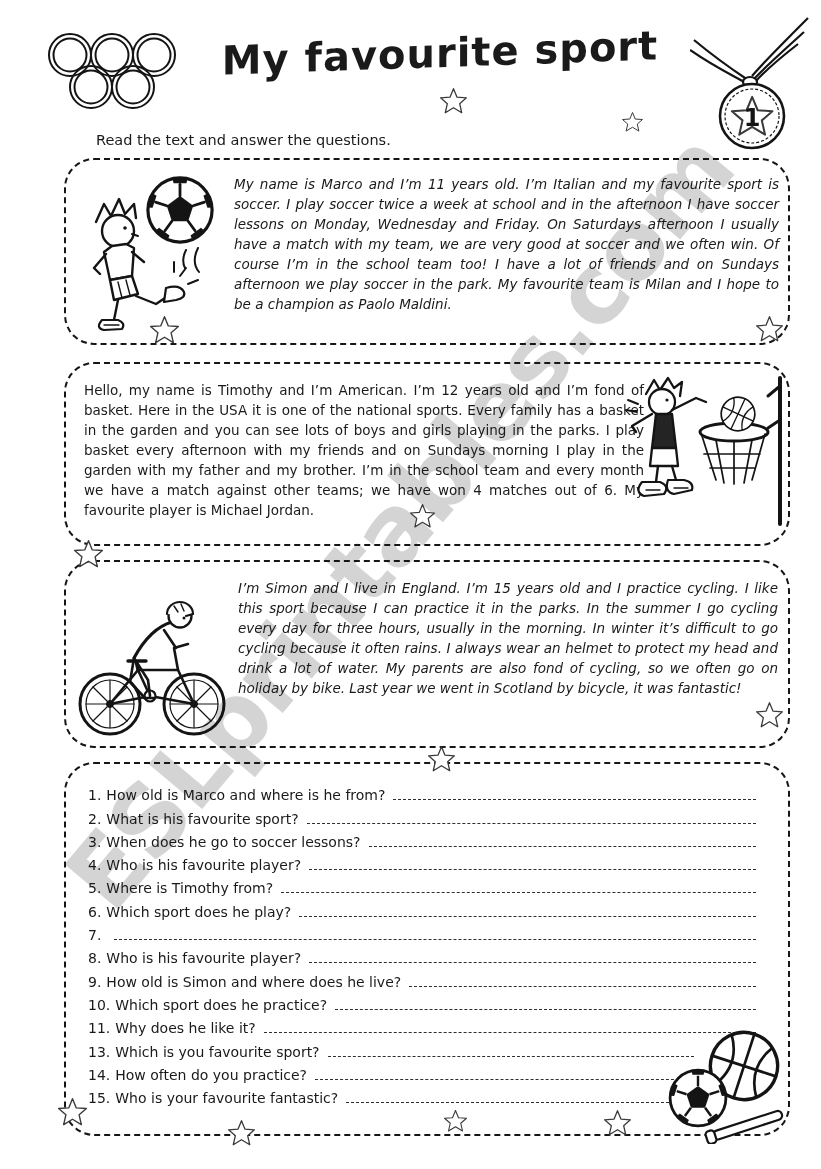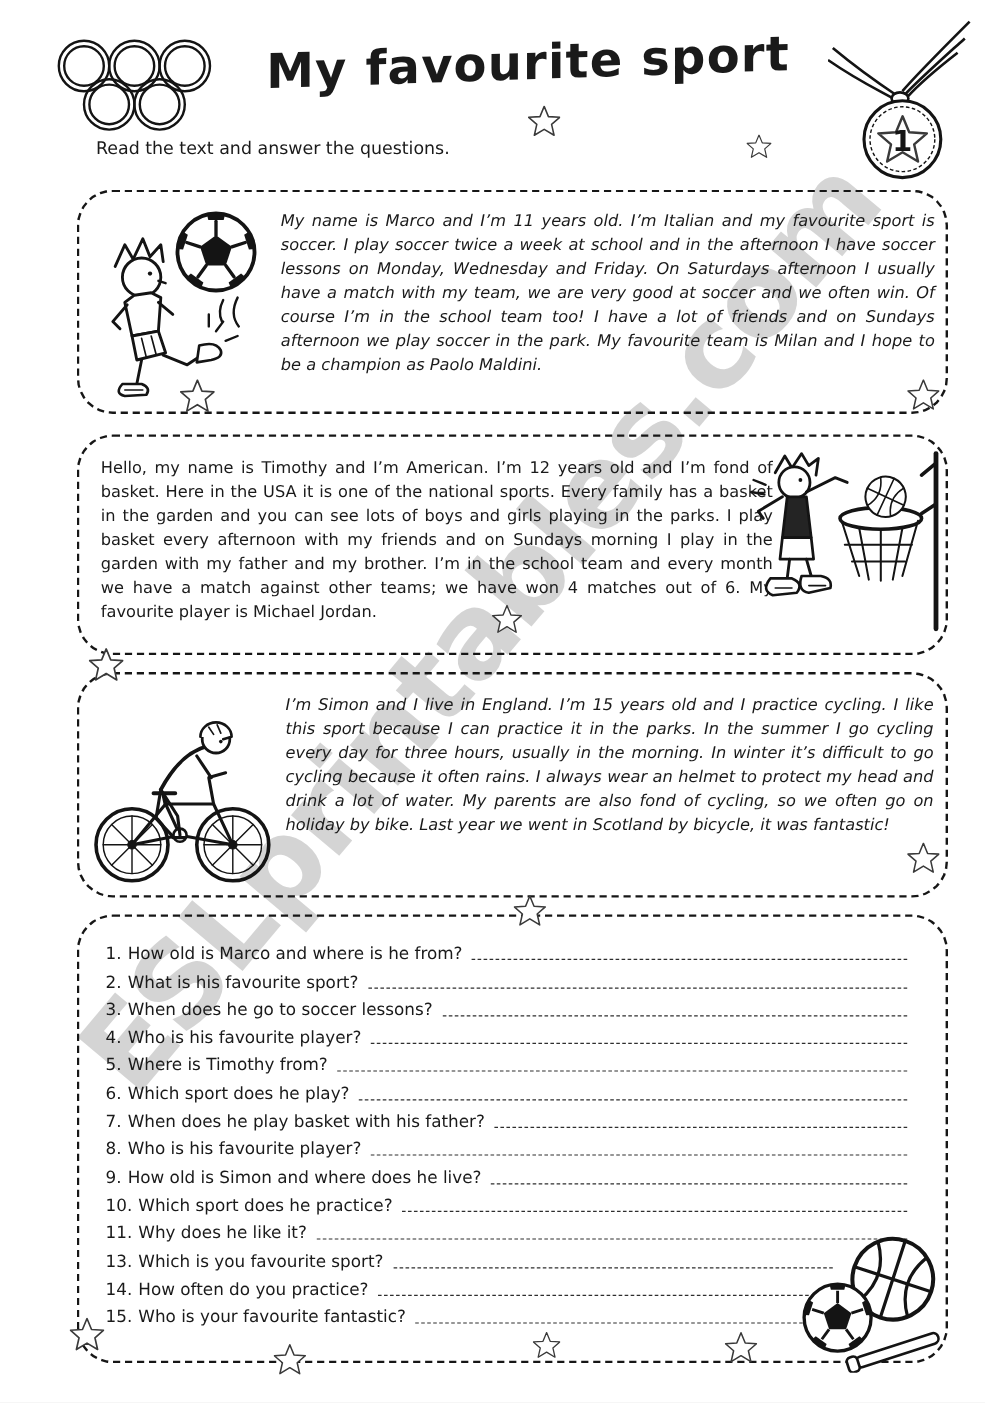--- a/index.html
+++ b/index.html
@@ -19,21 +19,21 @@
   }
   
   .rings{position:absolute;left:44px;top:26px;z-index:2;}
   .medal{position:absolute;left:690px;top:14px;z-index:2;}
   .title{
     position:absolute;left:200px;top:30px;width:480px;z-index:2;
     font-size:40px;font-weight:800;letter-spacing:1px;text-align:center;
     transform:rotate(-2deg) skewX(-2deg);margin:0;
   }
   .instruction{
-    position:absolute;left:80px;top:116px;z-index:2;margin:0;
+    position:absolute;left:80px;top:116px;z-index:2;margin:16px;
     font-size:14.5px;
   }
   
   .tbox{
     position:absolute;left:64px;width:726px;z-index:2;
     border:2.5px dashed #161616;border-radius:30px;
     box-sizing:border-box;background:transparent;
   }
   .box1{top:158px;height:187px;}
   .box2{top:362px;height:184px;}
@@ -245,21 +245,20 @@
           <span class="q-text">Where is Timothy from?</span>
           <span class="q-fill"></span>
         </div>
       <div class="q-row">
           <span class="q-num">6.</span>
           <span class="q-text">Which sport does he play?</span>
           <span class="q-fill"></span>
         </div>
       <div class="q-row">
           <span class="q-num">7.</span>
-          <span class="q-text">When does he play basket with his father?</span>
           <span class="q-fill"></span>
         </div>
       <div class="q-row">
           <span class="q-num">8.</span>
           <span class="q-text">Who is his favourite player?</span>
           <span class="q-fill"></span>
         </div>
       <div class="q-row">
           <span class="q-num">9.</span>
           <span class="q-text">How old is Simon and where does he live?</span>

